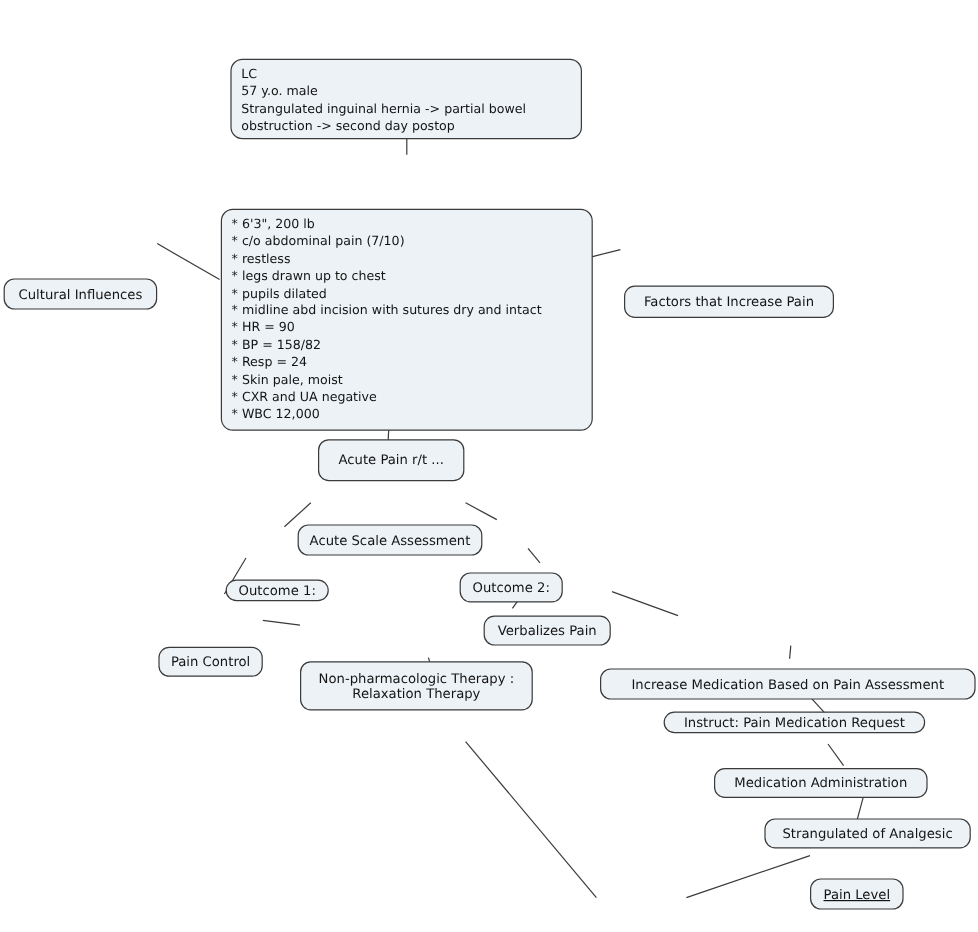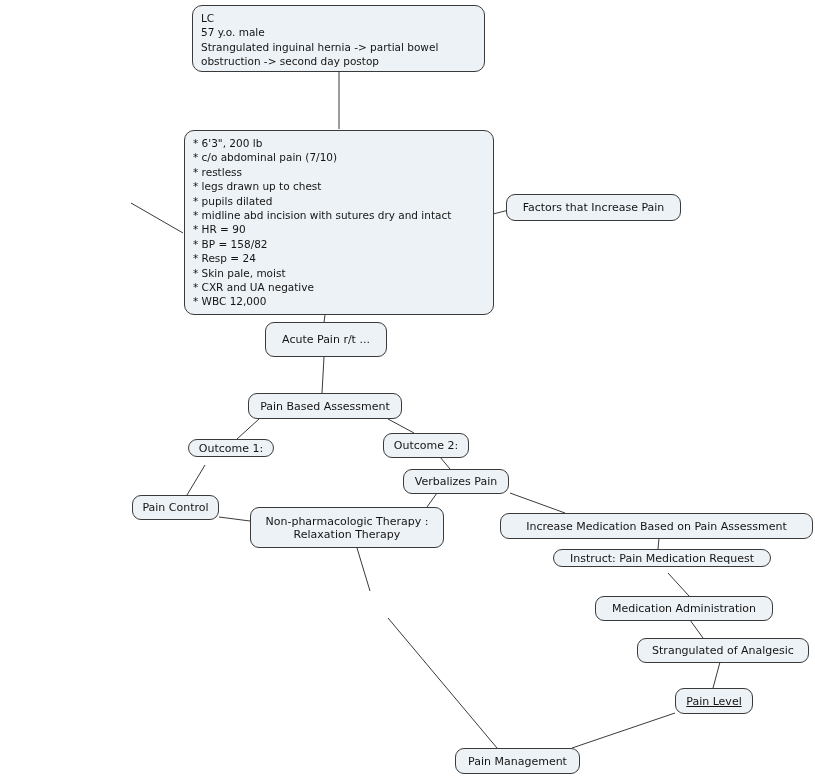--- a/index.html
+++ b/index.html
@@ -22,20 +22,21 @@
     color: #141414;
     font-size: 11px;
     line-height: 13px;
     display: flex;
     align-items: center;
     justify-content: center;
     text-align: center;
     padding: 2px 6px;
     white-space: nowrap;
     overflow: hidden;
+    margin-top: 44px;
   }
   .node.multi { white-space: pre-line; }
   .node.block {
     align-items: flex-start;
     justify-content: flex-start;
     text-align: left;
     white-space: pre-line;
     padding: 5px 8px;
     font-size: 10.5px;
     line-height: 14.4px;
@@ -80,26 +81,27 @@
 * legs drawn up to chest
 * pupils dilated
 * midline abd incision with sutures dry and intact
 * HR = 90
 * BP = 158/82
 * Resp = 24
 * Skin pale, moist
 * CXR and UA negative
 * WBC 12,000</div>
 
+  <div class="node" style="left:3px; top:188px; width:128px; height:26px;">Cultural Influences</div>
 
-  <div class="node" style="left:506px; top:194px; width:175px; height:27px;">Factors that Increase Pain</div>
+  <div class="node" style="left:520px; top:194px; width:175px; height:27px;">Factors that Increase Pain</div>
 
   <div class="node" style="left:265px; top:322px; width:122px; height:35px;">Acute Pain r/t ...</div>
 
-  <div class="node" style="left:248px; top:393px; width:154px; height:26px;">Pain Based Assessment</div>
+  <div class="node" style="left:248px; top:393px; width:154px; height:26px;">Acute Scale Assessment</div>
 
   <div class="node" style="left:188px; top:439px; width:86px; height:18px;">Outcome 1:</div>
 
   <div class="node" style="left:383px; top:433px; width:86px; height:25px;">Outcome 2:</div>
 
   <div class="node" style="left:132px; top:495px; width:87px; height:25px;">Pain Control</div>
 
   <div class="node" style="left:403px; top:469px; width:106px; height:25px;">Verbalizes Pain</div>
 
   <div class="node multi" style="left:250px; top:507px; width:194px; height:41px;">Non-pharmacologic Therapy :

